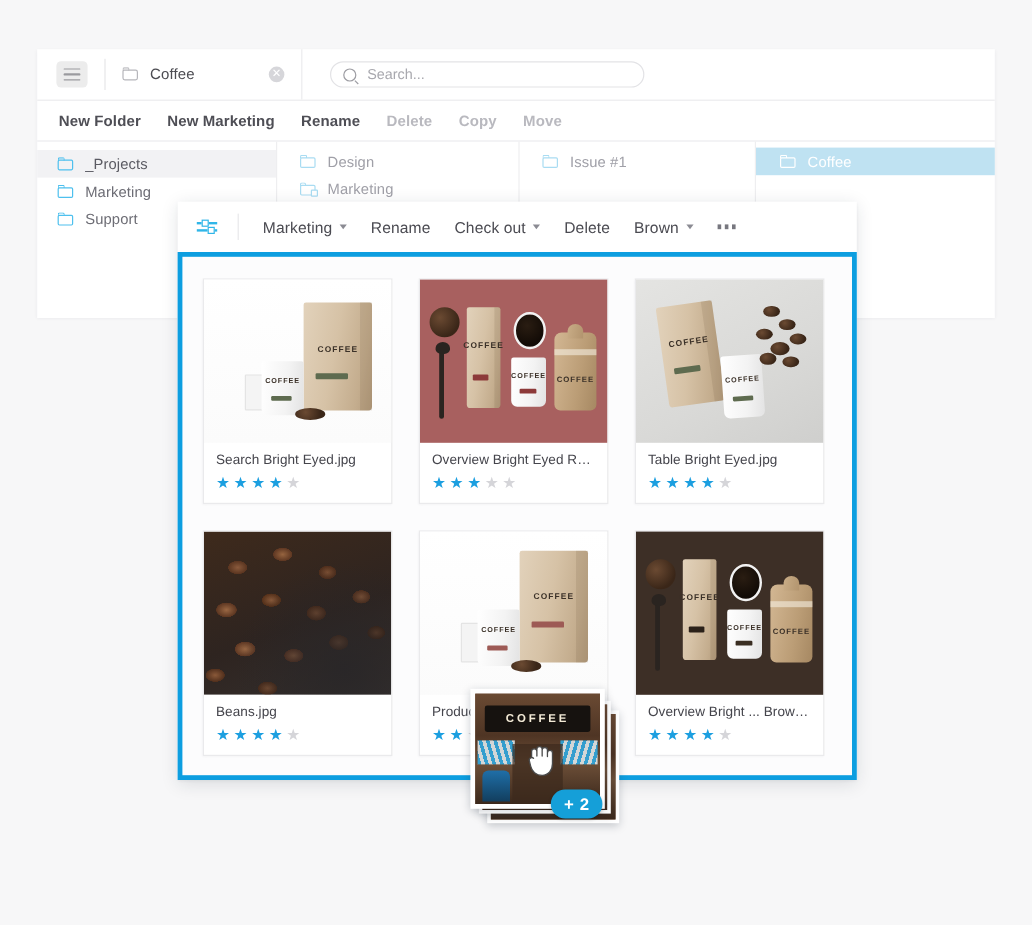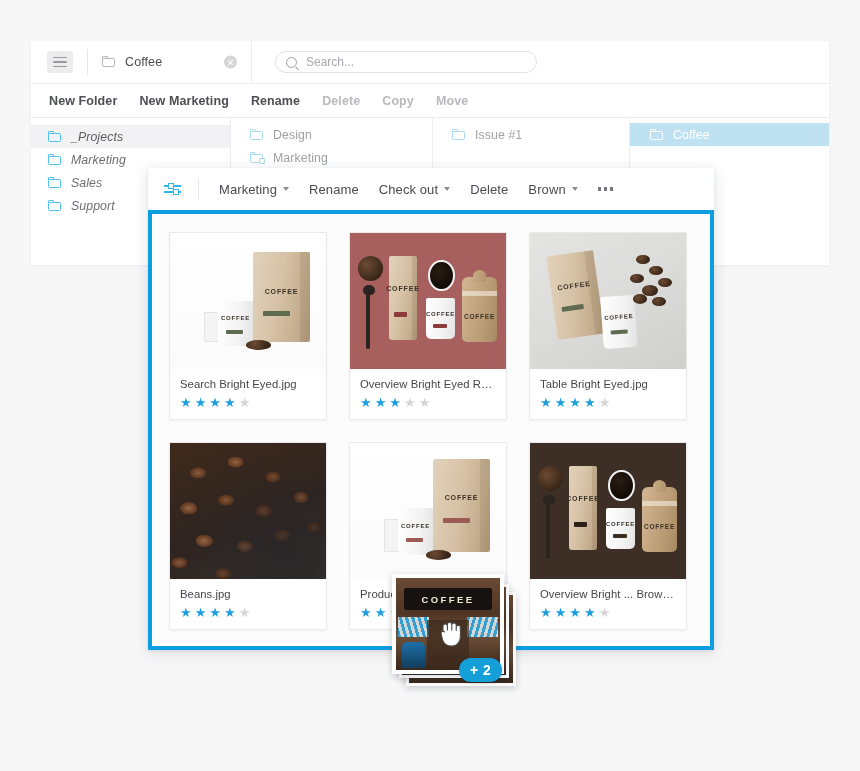--- a/index.html
+++ b/index.html
@@ -103,21 +103,21 @@
   .menu-item.dim { color:#b9b9bf; font-weight:600; }
 
   
   .columns { display:flex; height:148px; }
   .col {
     border-right:1px solid #eeeef0;
     box-sizing:border-box;
     padding-top:7px;
     position:relative;
   }
-  .col-1 { flex:0 0 200px;font-style:italic; }
+  .col-1 { flex:0 0 200px; }
   .col-2 { flex:0 0 202px; padding-top:5px;}
   .col-3 { flex:0 0 197px; padding-top:5px;}
   .col-4 { flex:1; padding-top:5px; border-right:none;}
   .cb-row {
     height:23px; display:flex; align-items:center; padding-left:17px;
     font-size:12.3px; color:#6d6d75; cursor:pointer; letter-spacing:.1px;
   }
   .col-2 .cb-row, .col-3 .cb-row { color:#a0a0a8; padding-left:19px; }
   .col-4 .cb-row { color:#ffffff; padding-left:20px; }
   .cb-row.sel-grey { background:#f2f2f4; color:#5a5a62; }
@@ -339,24 +339,20 @@
     <div class="columns">
 
       <div class="col col-1">
         <div class="cb-row sel-grey">
           <span class="fico"></span>
           <span>_Projects</span>
         </div>
         <div class="cb-row">
           <span class="fico"></span>
           <span>Marketing</span>
-        </div>
-        <div class="cb-row">
-          <span class="fico"></span>
-          <span>Sales</span>
         </div>
         <div class="cb-row">
           <span class="fico"></span>
           <span>Support</span>
         </div>
       </div>
 
       <div class="col col-2">
         <div class="cb-row">
           <span class="fico pale"></span>

